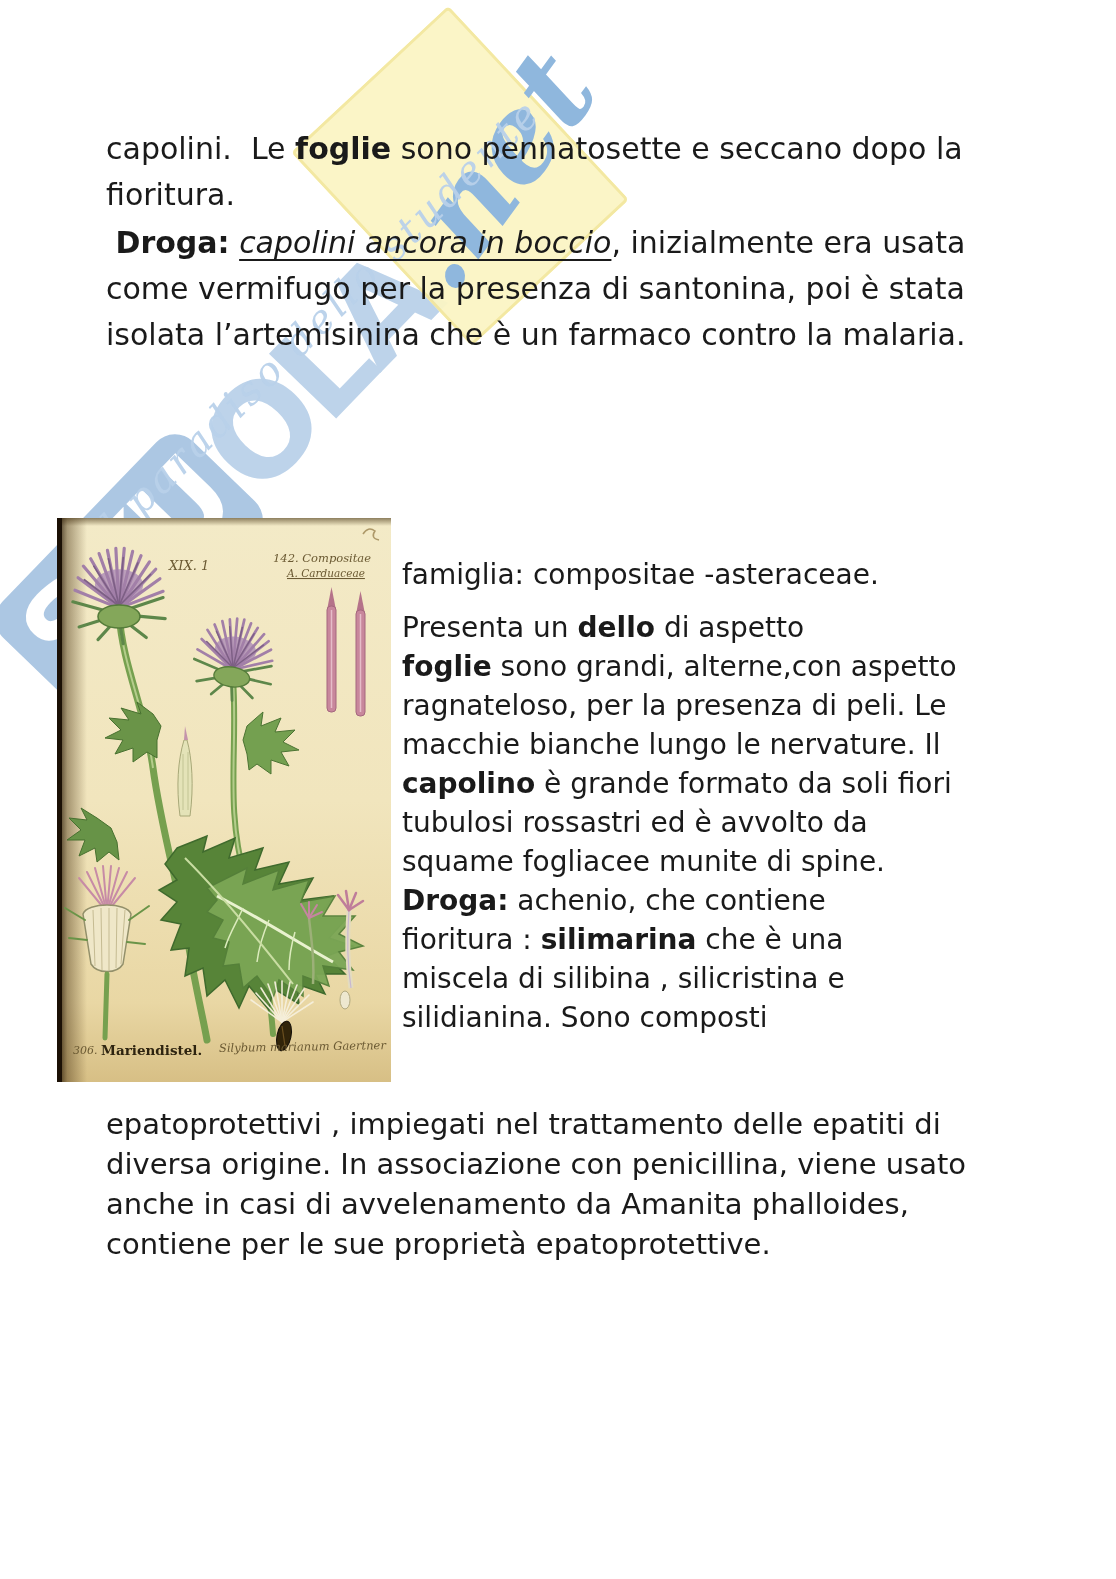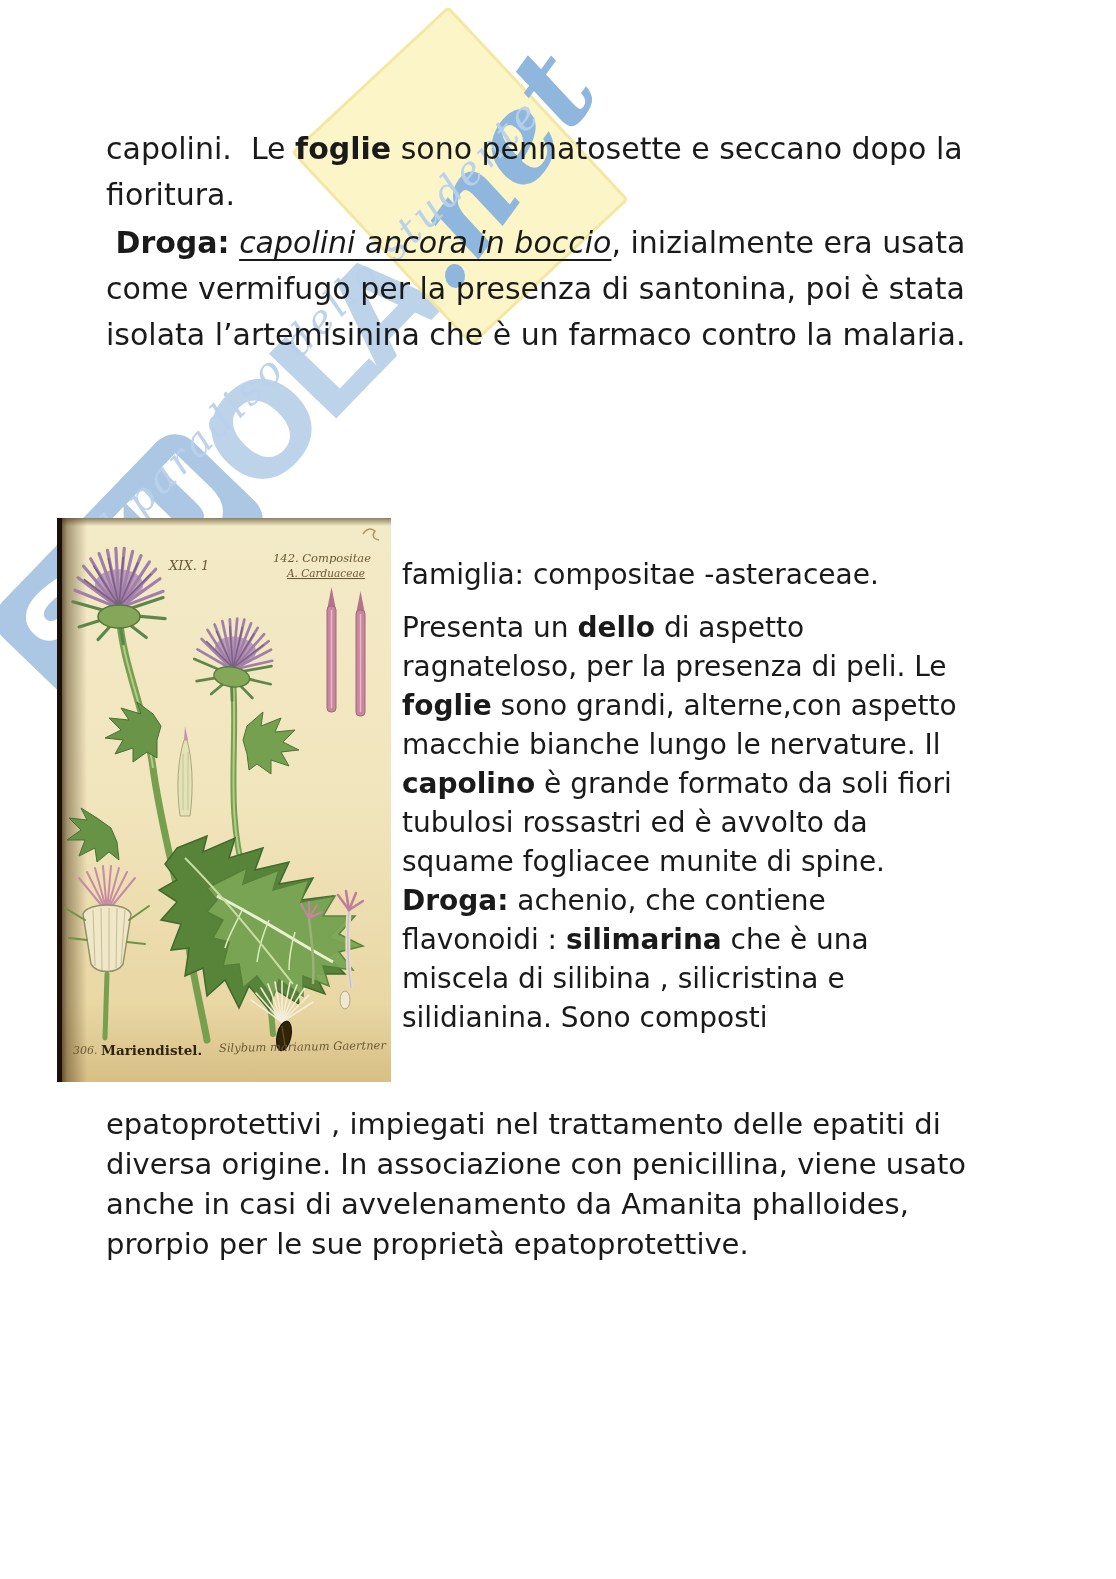--- a/index.html
+++ b/index.html
@@ -250,33 +250,33 @@
       </g>
     </svg>
   </div>
 
   <div class="txt rightcol">
     <div class="rc-title">
       <div>famiglia: compositae -asteraceae.</div>
     </div>
     <div class="rich rc-body">
         <div class="ln"><span>Presenta un </span><span class="s-b">dello</span><span> di aspetto</span></div>
+        <div class="ln"><span class="s-b">foglie</span><span> sono grandi, alterne,con aspetto</span></div>
         <div class="ln"><span>ragnateloso, per la presenza di peli. Le</span></div>
-        <div class="ln"><span class="s-b">foglie</span><span> sono grandi, alterne,con aspetto</span></div>
         <div class="ln"><span>macchie bianche lungo le nervature. Il</span></div>
         <div class="ln"><span class="s-b">capolino</span><span> è grande formato da soli fiori</span></div>
         <div class="ln"><span>tubulosi rossastri ed è avvolto da</span></div>
         <div class="ln"><span>squame fogliacee munite di spine.</span></div>
         <div class="ln"><span class="s-b">Droga:</span><span> achenio, che contiene</span></div>
-        <div class="ln"><span>flavonoidi : </span><span class="s-b">silimarina</span><span> che è una</span></div>
+        <div class="ln"><span>fioritura : </span><span class="s-b">silimarina</span><span> che è una</span></div>
         <div class="ln"><span>miscela di silibina , silicristina e</span></div>
         <div class="ln"><span>silidianina. Sono composti</span></div>
       </div>
   </div>
 
   <div class="txt rich bottompara">
       <div class="ln"><span>epatoprotettivi , impiegati nel trattamento delle epatiti di</span></div>
       <div class="ln"><span>diversa origine. In associazione con penicillina, viene usato</span></div>
       <div class="ln"><span>anche in casi di avvelenamento da Amanita phalloides,</span></div>
-      <div class="ln"><span>prorpio per le sue proprietà epatoprotettive.</span></div>
+      <div class="ln"><span>contiene per le sue proprietà epatoprotettive.</span></div>
     </div>
 
 </div>
 
 </body></html>

